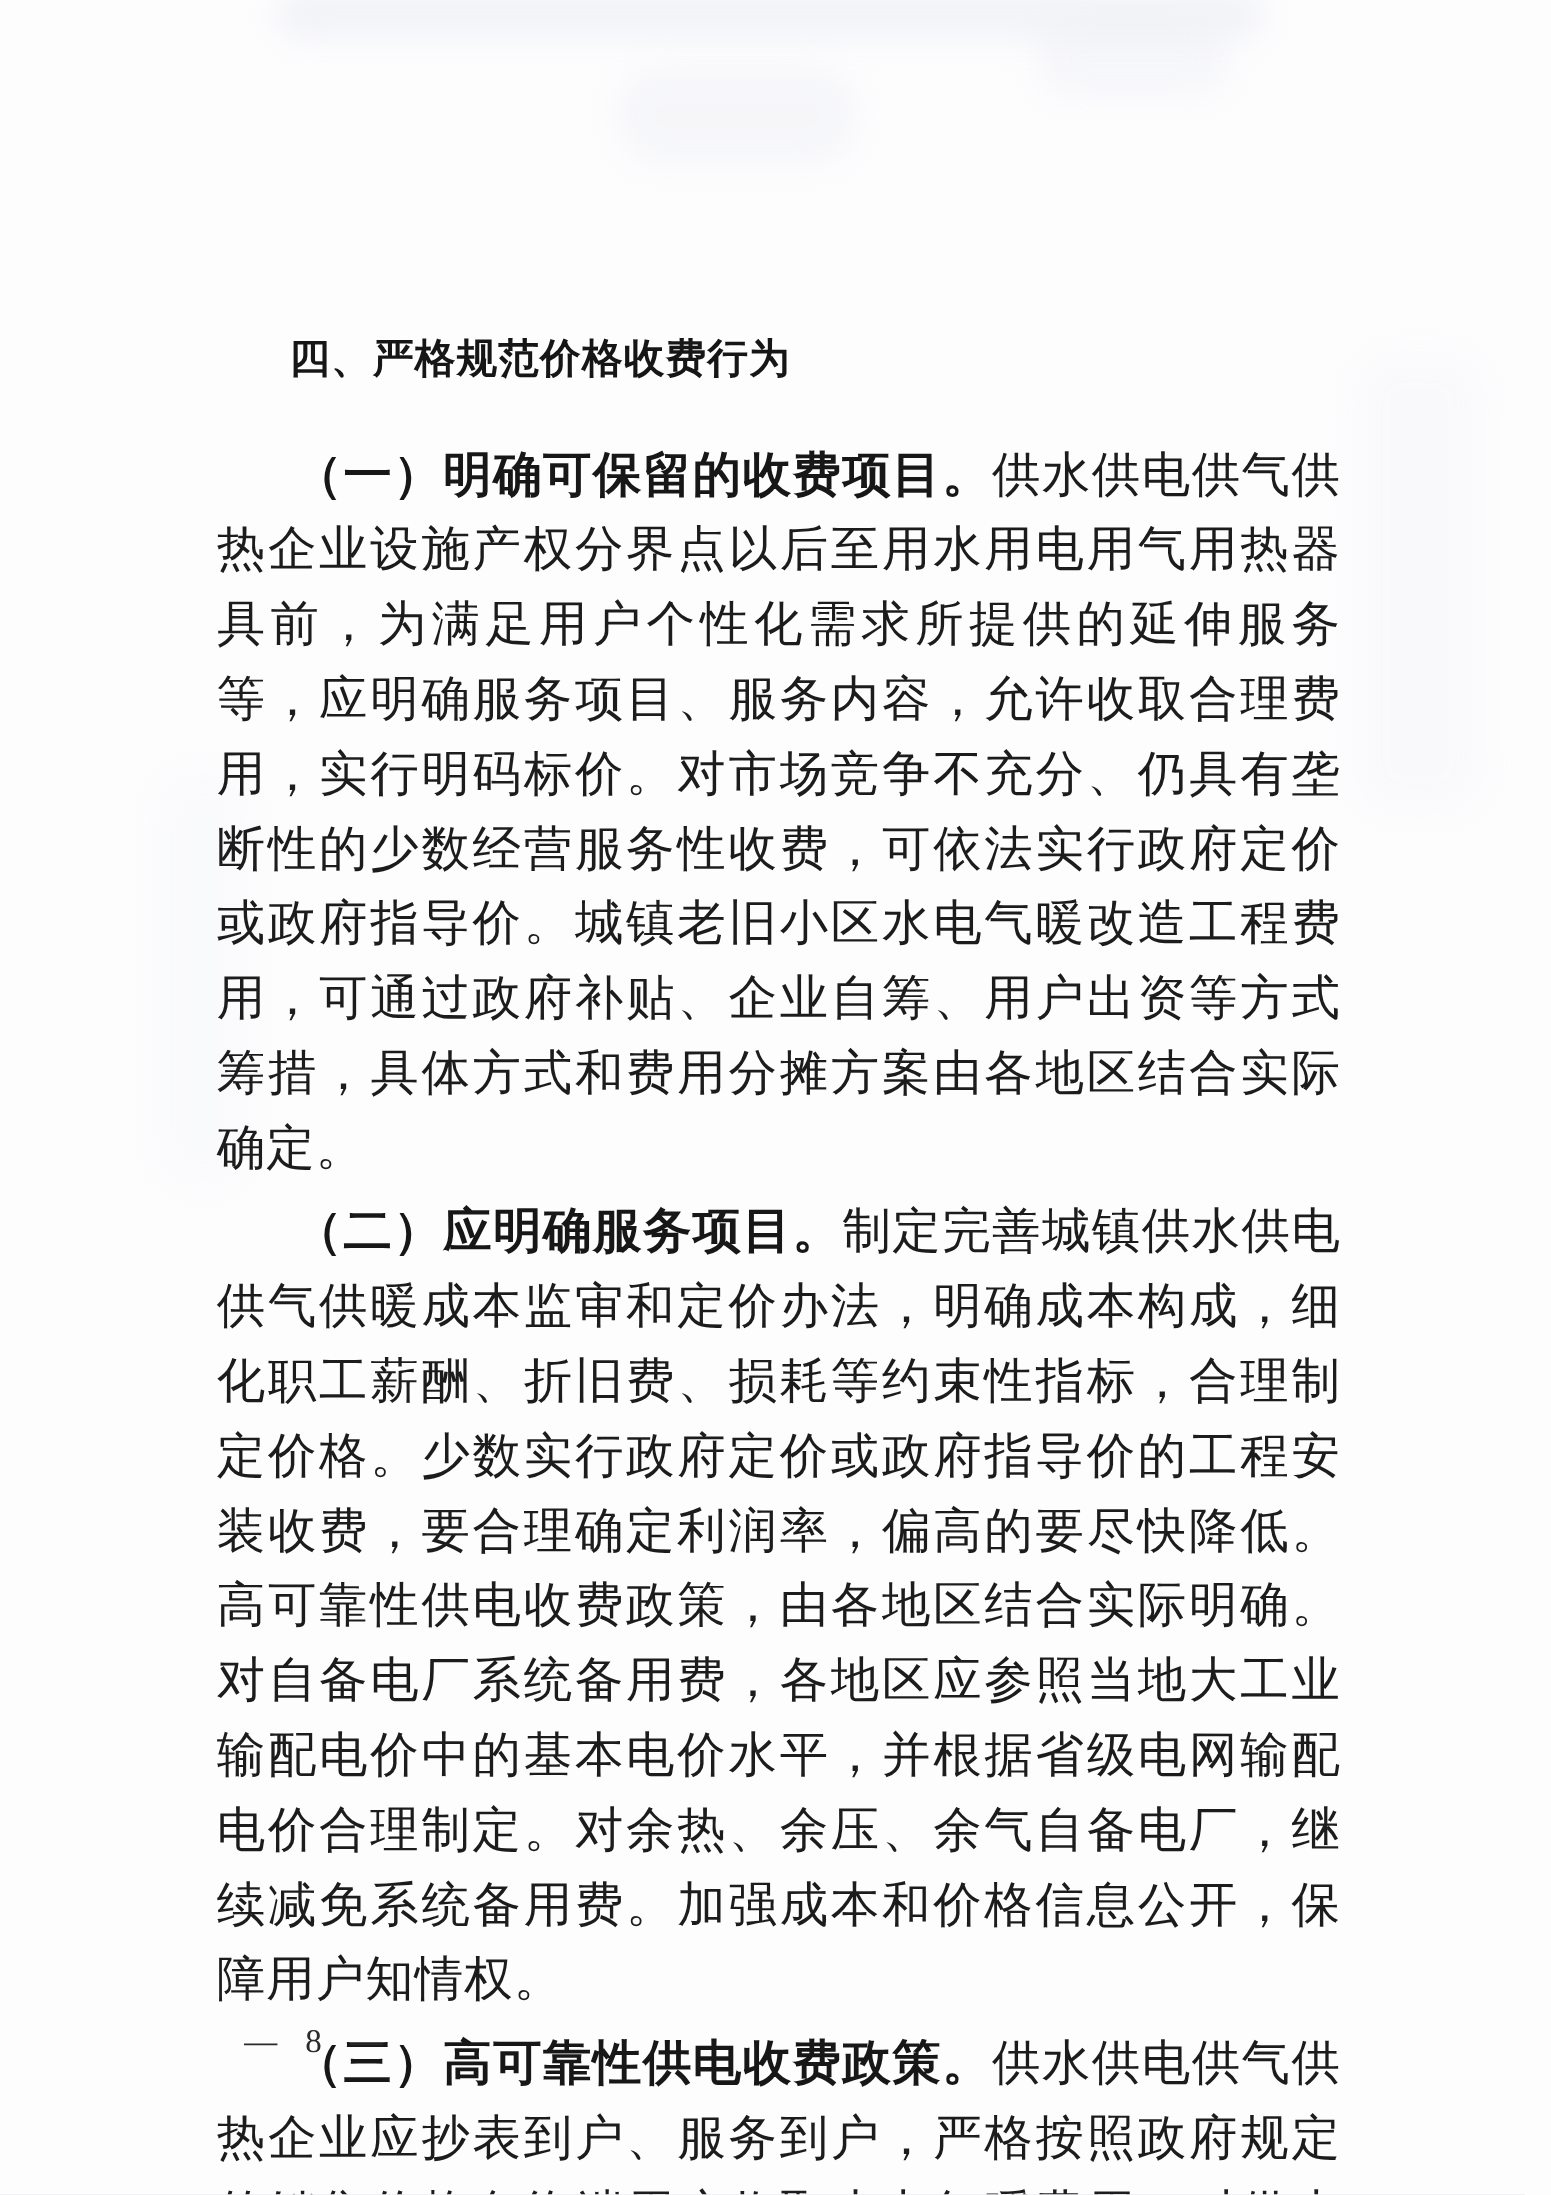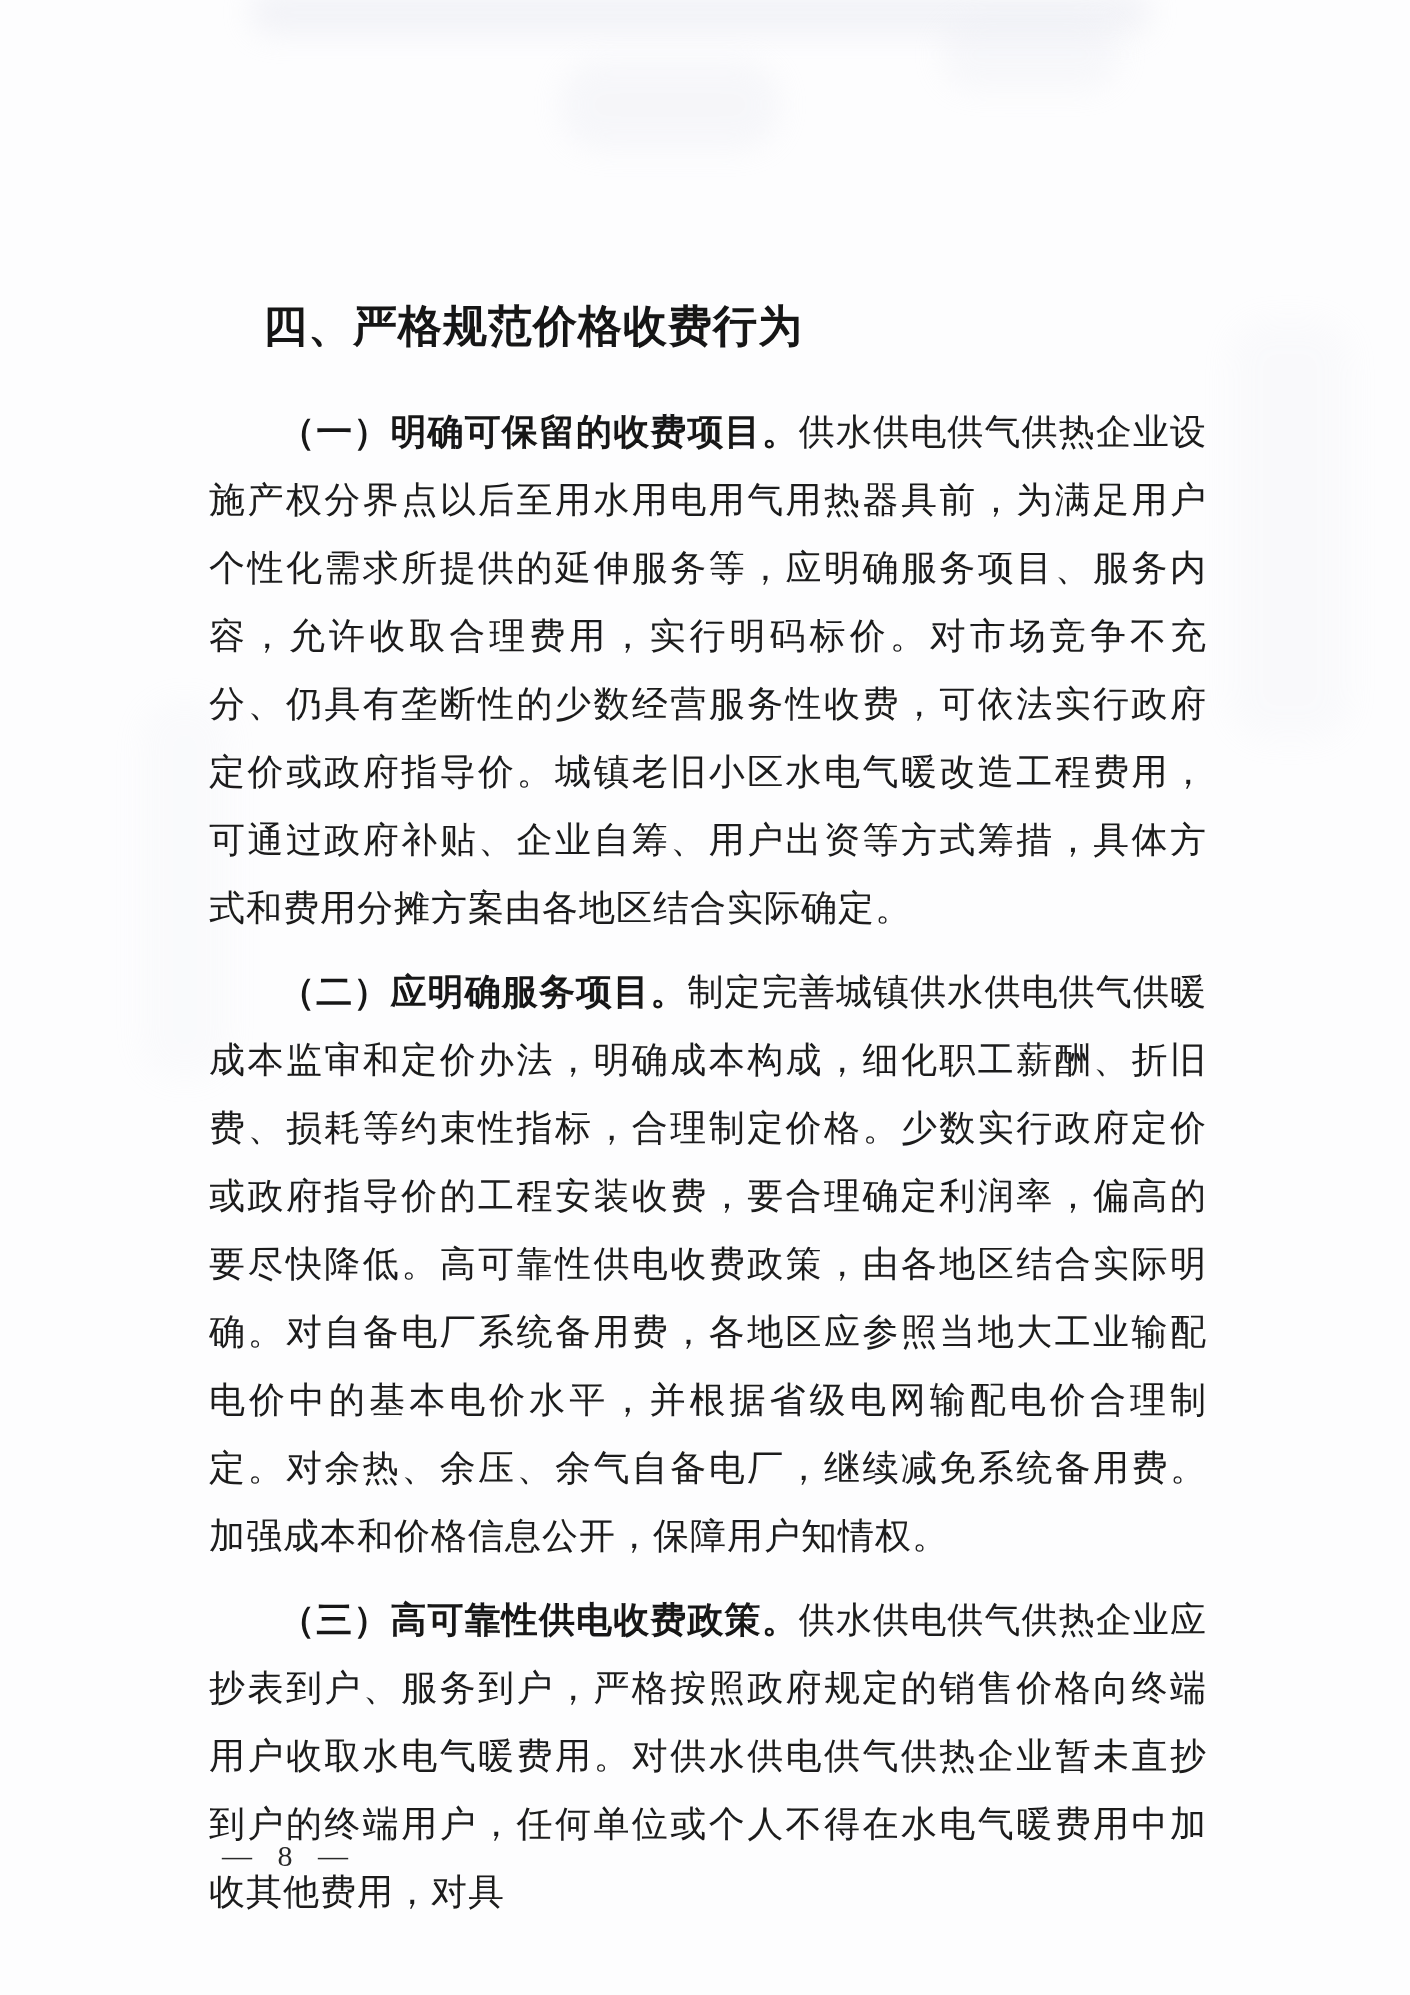--- a/index.html
+++ b/index.html
@@ -35,28 +35,28 @@
   .content {
     position: absolute;
     left: 193px;
     top: 292px;
     width: 1030px;
   }
   .section-heading {
     margin: 0 0 38px 70px;
     font-family: "Liberation Sans", "DejaVu Sans", sans-serif;
     font-weight: 700;
-    font-size: 44px;
+    font-size: 37px;
     line-height: 68px;
     color: #161616;
     letter-spacing: 1px;
   }
   .para {
-    margin: 16px;
-    font-size: 36px;
+    margin: 4px;
+    font-size: 44px;
     line-height: 68px;
     letter-spacing: 1px;
     text-align: justify;
     text-justify: inter-ideograph;
     text-indent: 70px;
     color: #1c1c1c;
   }
   .para + .para { margin-top: 8px; }
   .para .lead { font-weight: 700; color: #171717; }
 

